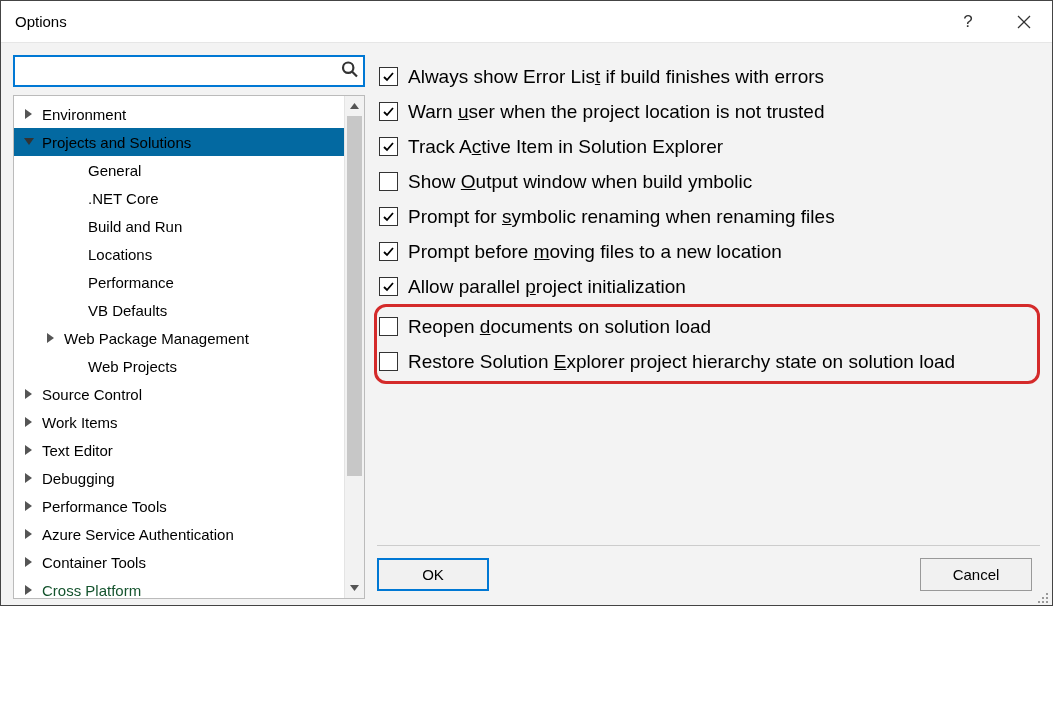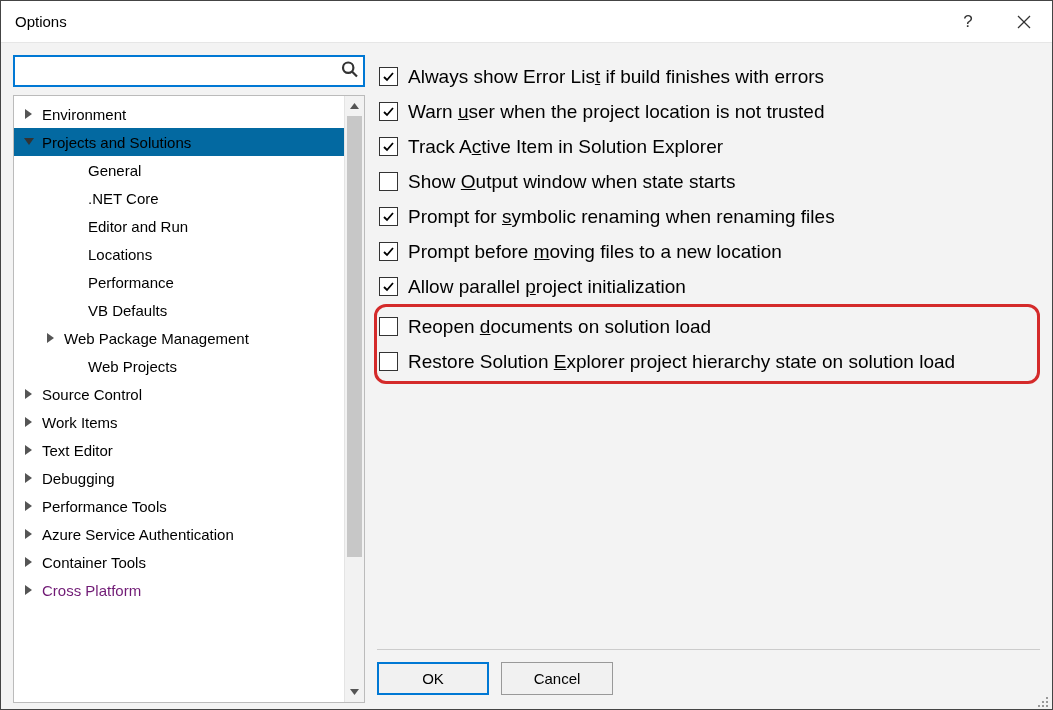--- a/index.html
+++ b/index.html
@@ -5,21 +5,21 @@
   * { box-sizing: border-box; }
   body {
     margin: 0;
     font-family: "Segoe UI", Tahoma, sans-serif;
     font-size: 14px;
     background: #fff;
     color: #000;
   }
   .window {
     width: 1053px;
-    height: 710px;
+    height: 606px;
     border: 1px solid #444;
     background: #fff;
     display: flex;
     flex-direction: column;
     position: relative;
   }
   .titlebar {
     height: 42px;
     display: flex;
     align-items: center;
@@ -104,21 +104,21 @@
     display: flex;
     align-items: center;
     padding-right: 6px;
     white-space: nowrap;
     font-size: 15px;
   }
   .tree-item.selected {
     background: #0369a1;
   }
   .tree-item.cut {
-    color: #701a75;
+    color: #14532d;
   }
   .chevron {
     width: 14px;
     display: inline-flex;
     justify-content: center;
     color: #555;
     font-size: 12px;
     margin-right: 6px;
   }
   .indent0 { padding-left: 8px; }
@@ -187,21 +187,21 @@
     margin-left: -3px;
   }
   .accel { text-decoration: underline; }
   .divider {
     height: 1px;
     background: #ccc;
     margin: 4px 0 12px 0;
   }
   .footer {
     display: flex;
-    justify-content: flex-start;
+    justify-content: space-between;
     gap: 12px;
     padding: 0 8px 8px 0;
   }
   .btn {
     width: 112px;
     height: 33px;
     border: 1px solid #999;
     background: #f1f1f1;
     font-size: 15px;
     display: flex;
@@ -273,21 +273,21 @@
               <div class="tree-item indent2">
                 <span class="chevron"></span>
                 <span>General</span>
               </div>
               <div class="tree-item indent2">
                 <span class="chevron"></span>
                 <span>.NET Core</span>
               </div>
               <div class="tree-item indent2">
                 <span class="chevron"></span>
-                <span>Editor and Run</span>
+                <span>Build and Run</span>
               </div>
               <div class="tree-item indent2">
                 <span class="chevron"></span>
                 <span>Locations</span>
               </div>
               <div class="tree-item indent2">
                 <span class="chevron"></span>
                 <span>Performance</span>
               </div>
               <div class="tree-item indent2">
@@ -410,21 +410,21 @@
             <div class="opt-row">
               <span class="checkbox checked">
                 <svg width="13" height="13" viewBox="0 0 13 13" fill="none" stroke="#000" stroke-width="1.8">
                   <polyline points="2,7 5,10 11,3"></polyline>
                 </svg>
               </span>
               <span><span>Track A</span><span class="accel">c</span><span>tive Item in Solution Explorer</span></span>
             </div>
             <div class="opt-row">
               <span class="checkbox"></span>
-              <span><span>Show </span><span class="accel">O</span><span>utput window when state starts</span></span>
+              <span><span>Show </span><span class="accel">O</span><span>utput window when build ymbolic</span></span>
             </div>
             <div class="opt-row">
               <span class="checkbox checked">
                 <svg width="13" height="13" viewBox="0 0 13 13" fill="none" stroke="#000" stroke-width="1.8">
                   <polyline points="2,7 5,10 11,3"></polyline>
                 </svg>
               </span>
               <span><span>Prompt for </span><span class="accel">s</span><span>ymbolic renaming when renaming files</span></span>
             </div>
             <div class="opt-row">

